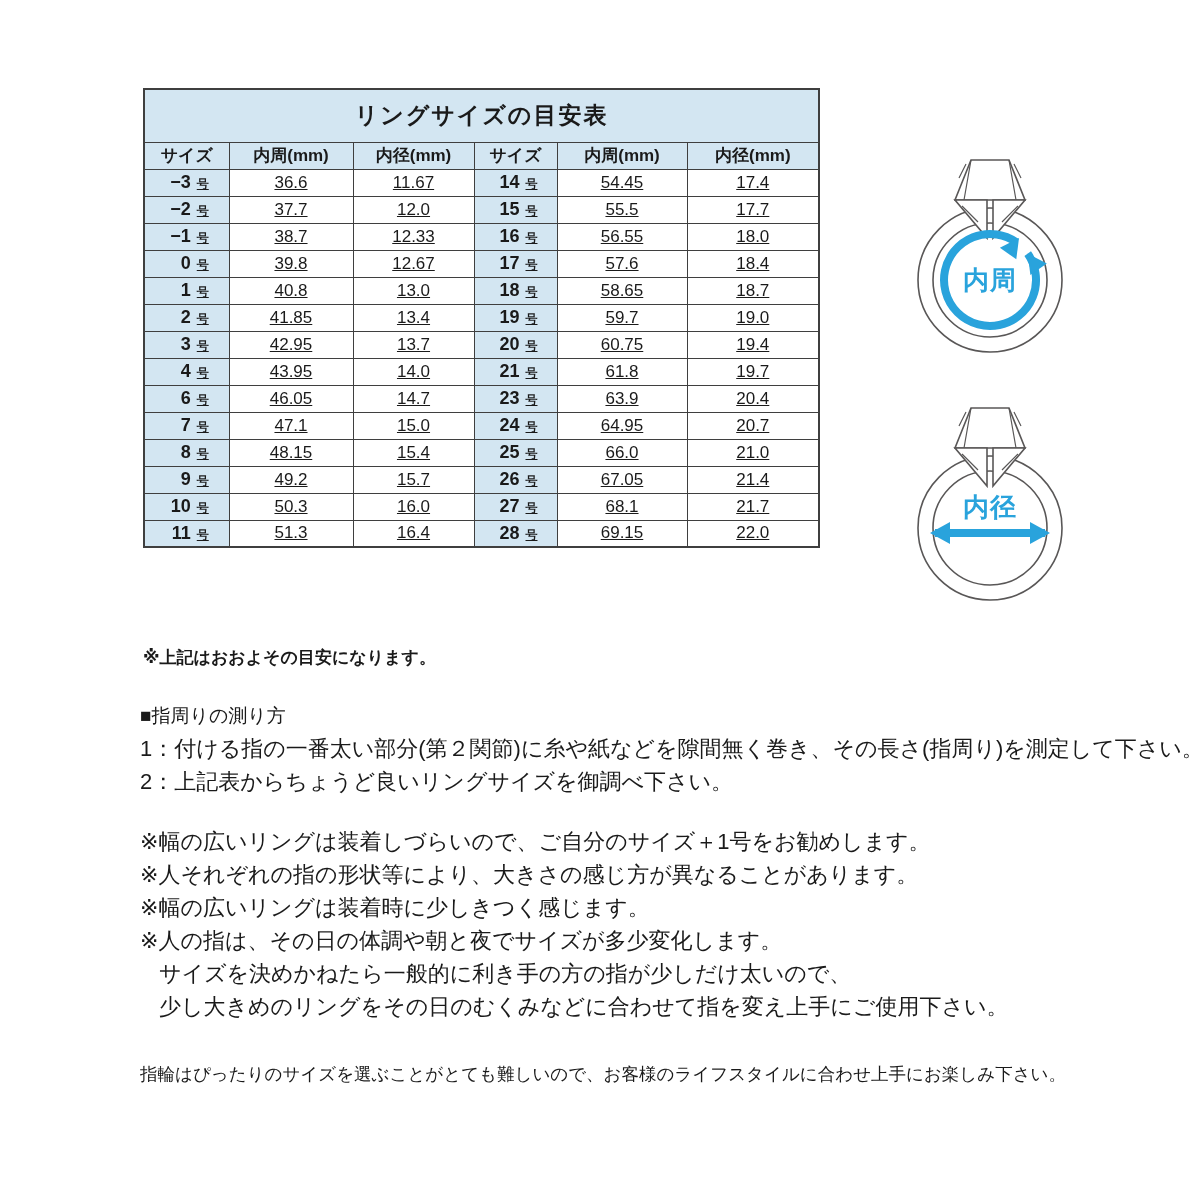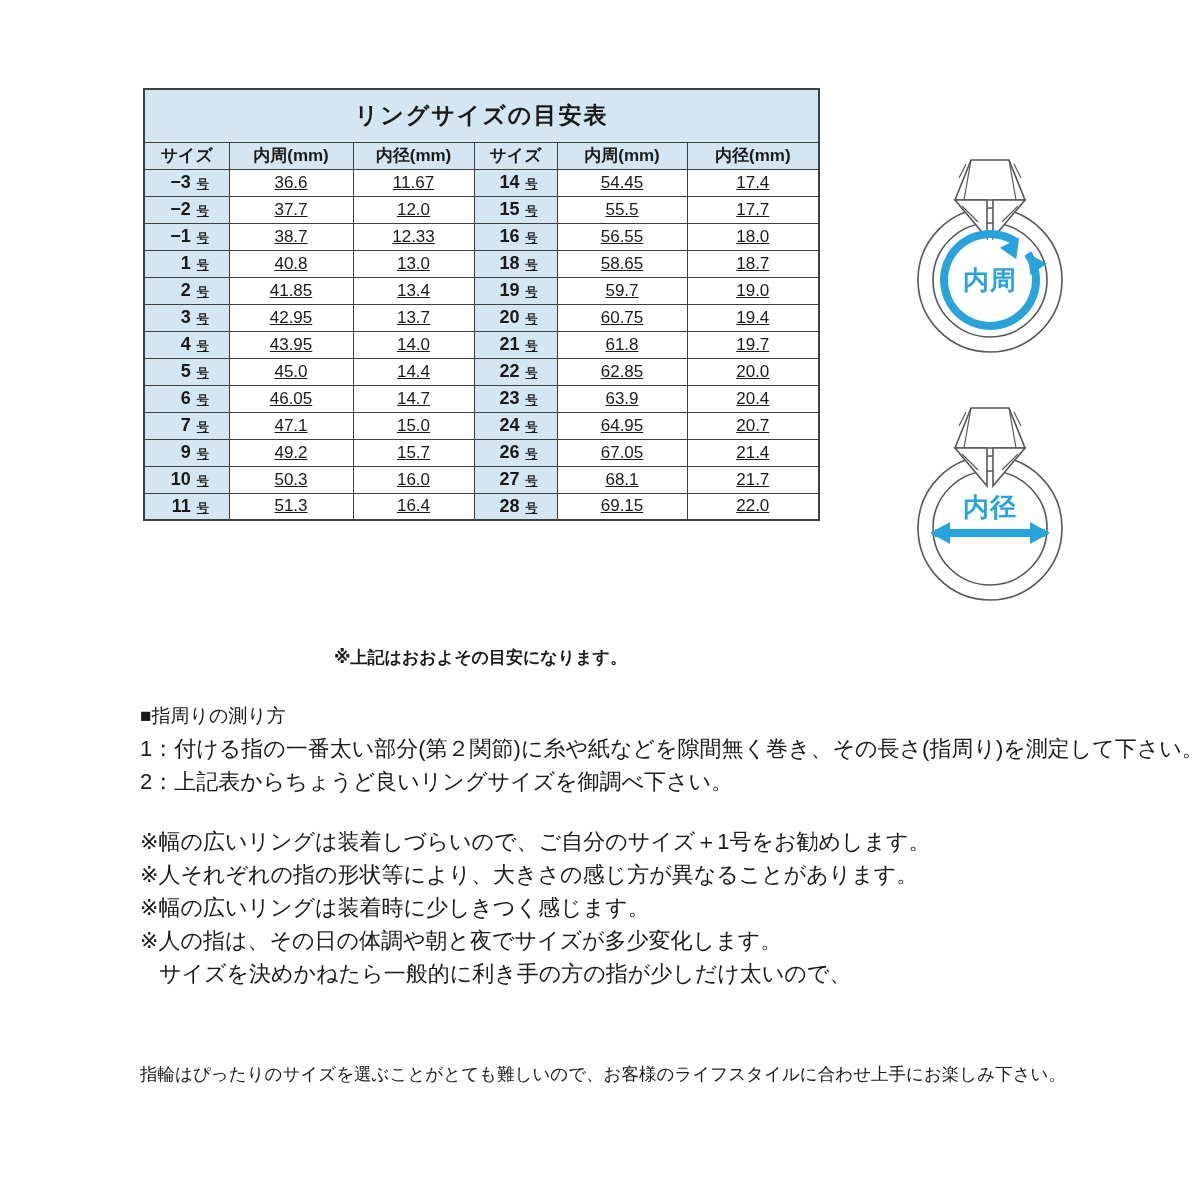--- a/index.html
+++ b/index.html
@@ -35,21 +35,21 @@
     font-size:17px;font-weight:bold;margin-left:16px;
   }
   .size-table tbody tr{height:27px;text-decoration:underline;}
   td.c-size{background:var(--fill);}
   td.c-size .num{font-weight:bold;font-size:18px;display:inline-block;min-width:26px;text-align:right;}
   td.c-size .gou{font-weight:bold;font-size:12px;margin-left:6px;}
   td.c-val{background:#ffffff;font-size:17px;}
 
   .footnote{
     position:absolute;left:143px;top:646px;width:675px;
-    text-align:center;font-size:17px;font-weight:bold;color:var(--text);
+    text-align:left;font-size:17px;font-weight:bold;color:var(--text);
   }
 
   
   .ring-svg{position:absolute;width:175px;height:240px;}
   .ring-svg.top{left:903px;top:148px;}
   .ring-svg.bottom{left:903px;top:396px;}
   .ring-line{fill:#ffffff;stroke:var(--outline);stroke-width:1.6;}
   .ring-facet{fill:none;stroke:var(--outline);stroke-width:1.2;}
   .arc,.arrow-line{fill:none;stroke:var(--accent);}
   .arrow-head{fill:var(--accent);stroke:none;}
@@ -116,20 +116,28 @@
         </tr>
         <tr>
           <td class="c-size"><span class="num">−1</span><span class="gou">号</span></td>
           <td class="c-val">38.7</td>
           <td class="c-val">12.33</td>
           <td class="c-size"><span class="num">16</span><span class="gou">号</span></td>
           <td class="c-val">56.55</td>
           <td class="c-val">18.0</td>
         </tr>
         <tr>
+          <td class="c-size"><span class="num">0</span><span class="gou">号</span></td>
+          <td class="c-val">39.8</td>
+          <td class="c-val">12.67</td>
+          <td class="c-size"><span class="num">17</span><span class="gou">号</span></td>
+          <td class="c-val">57.6</td>
+          <td class="c-val">18.4</td>
+        </tr>
+        <tr>
           <td class="c-size"><span class="num">1</span><span class="gou">号</span></td>
           <td class="c-val">40.8</td>
           <td class="c-val">13.0</td>
           <td class="c-size"><span class="num">18</span><span class="gou">号</span></td>
           <td class="c-val">58.65</td>
           <td class="c-val">18.7</td>
         </tr>
         <tr>
           <td class="c-size"><span class="num">2</span><span class="gou">号</span></td>
           <td class="c-val">41.85</td>
@@ -148,42 +156,42 @@
         </tr>
         <tr>
           <td class="c-size"><span class="num">4</span><span class="gou">号</span></td>
           <td class="c-val">43.95</td>
           <td class="c-val">14.0</td>
           <td class="c-size"><span class="num">21</span><span class="gou">号</span></td>
           <td class="c-val">61.8</td>
           <td class="c-val">19.7</td>
         </tr>
         <tr>
-          <td class="c-size"><span class="num">5</span><span class="gou">号</span></td>
-          <td class="c-val">45.0</td>
-          <td class="c-val">14.4</td>
-          <td class="c-size"><span class="num">22</span><span class="gou">号</span></td>
-          <td class="c-val">62.85</td>
-          <td class="c-val">20.0</td>
-        </tr>
-        <tr>
           <td class="c-size"><span class="num">6</span><span class="gou">号</span></td>
           <td class="c-val">46.05</td>
           <td class="c-val">14.7</td>
           <td class="c-size"><span class="num">23</span><span class="gou">号</span></td>
           <td class="c-val">63.9</td>
           <td class="c-val">20.4</td>
         </tr>
         <tr>
           <td class="c-size"><span class="num">7</span><span class="gou">号</span></td>
           <td class="c-val">47.1</td>
           <td class="c-val">15.0</td>
           <td class="c-size"><span class="num">24</span><span class="gou">号</span></td>
           <td class="c-val">64.95</td>
           <td class="c-val">20.7</td>
+        </tr>
+        <tr>
+          <td class="c-size"><span class="num">8</span><span class="gou">号</span></td>
+          <td class="c-val">48.15</td>
+          <td class="c-val">15.4</td>
+          <td class="c-size"><span class="num">25</span><span class="gou">号</span></td>
+          <td class="c-val">66.0</td>
+          <td class="c-val">21.0</td>
         </tr>
         <tr>
           <td class="c-size"><span class="num">9</span><span class="gou">号</span></td>
           <td class="c-val">49.2</td>
           <td class="c-val">15.7</td>
           <td class="c-size"><span class="num">26</span><span class="gou">号</span></td>
           <td class="c-val">67.05</td>
           <td class="c-val">21.4</td>
         </tr>
         <tr>
@@ -250,17 +258,18 @@
   <div class="measure">
     <div class="m-head">■指周りの測り方</div>
     <div class="m-line">1：付ける指の一番太い部分(第２関節)に糸や紙などを隙間無く巻き、その長さ(指周り)を測定して下さい。</div>
     <div class="m-line">2：上記表からちょうど良いリングサイズを御調べ下さい。</div>
     <div class="m-gap"></div>
     <div class="m-line">※幅の広いリングは装着しづらいので、ご自分のサイズ＋1号をお勧めします。</div>
     <div class="m-line">※人それぞれの指の形状等により、大きさの感じ方が異なることがあります。</div>
     <div class="m-line">※幅の広いリングは装着時に少しきつく感じます。</div>
     <div class="m-line">※人の指は、その日の体調や朝と夜でサイズが多少変化します。</div>
     <div class="m-line indent">サイズを決めかねたら一般的に利き手の方の指が少しだけ太いので、</div>
+    <div class="m-line indent">少し大きめのリングをその日のむくみなどに合わせて指を変え上手にご使用下さい。</div>
   </div>
 
   <div class="closing">指輪はぴったりのサイズを選ぶことがとても難しいので、お客様のライフスタイルに合わせ上手にお楽しみ下さい。</div>
 
 </div>
 
 </body></html>

